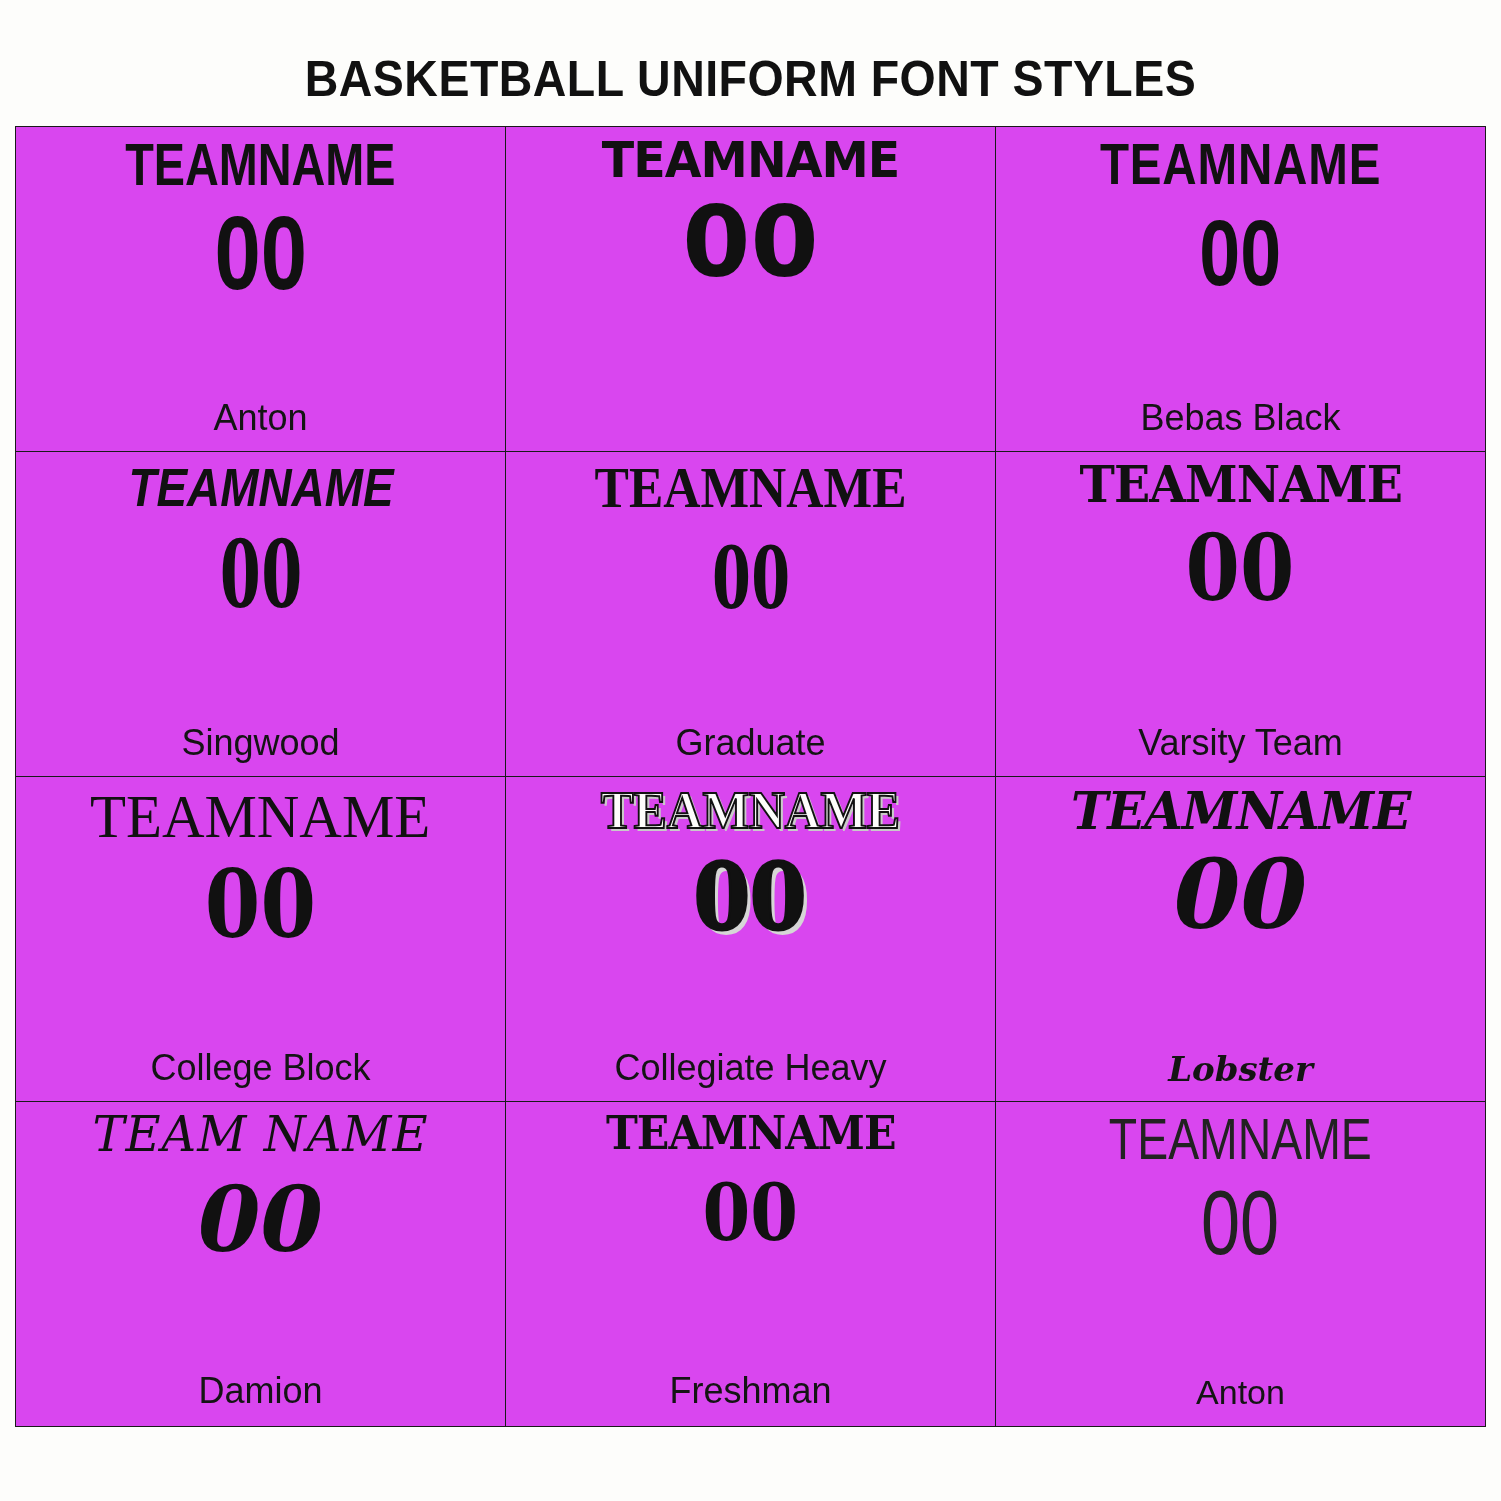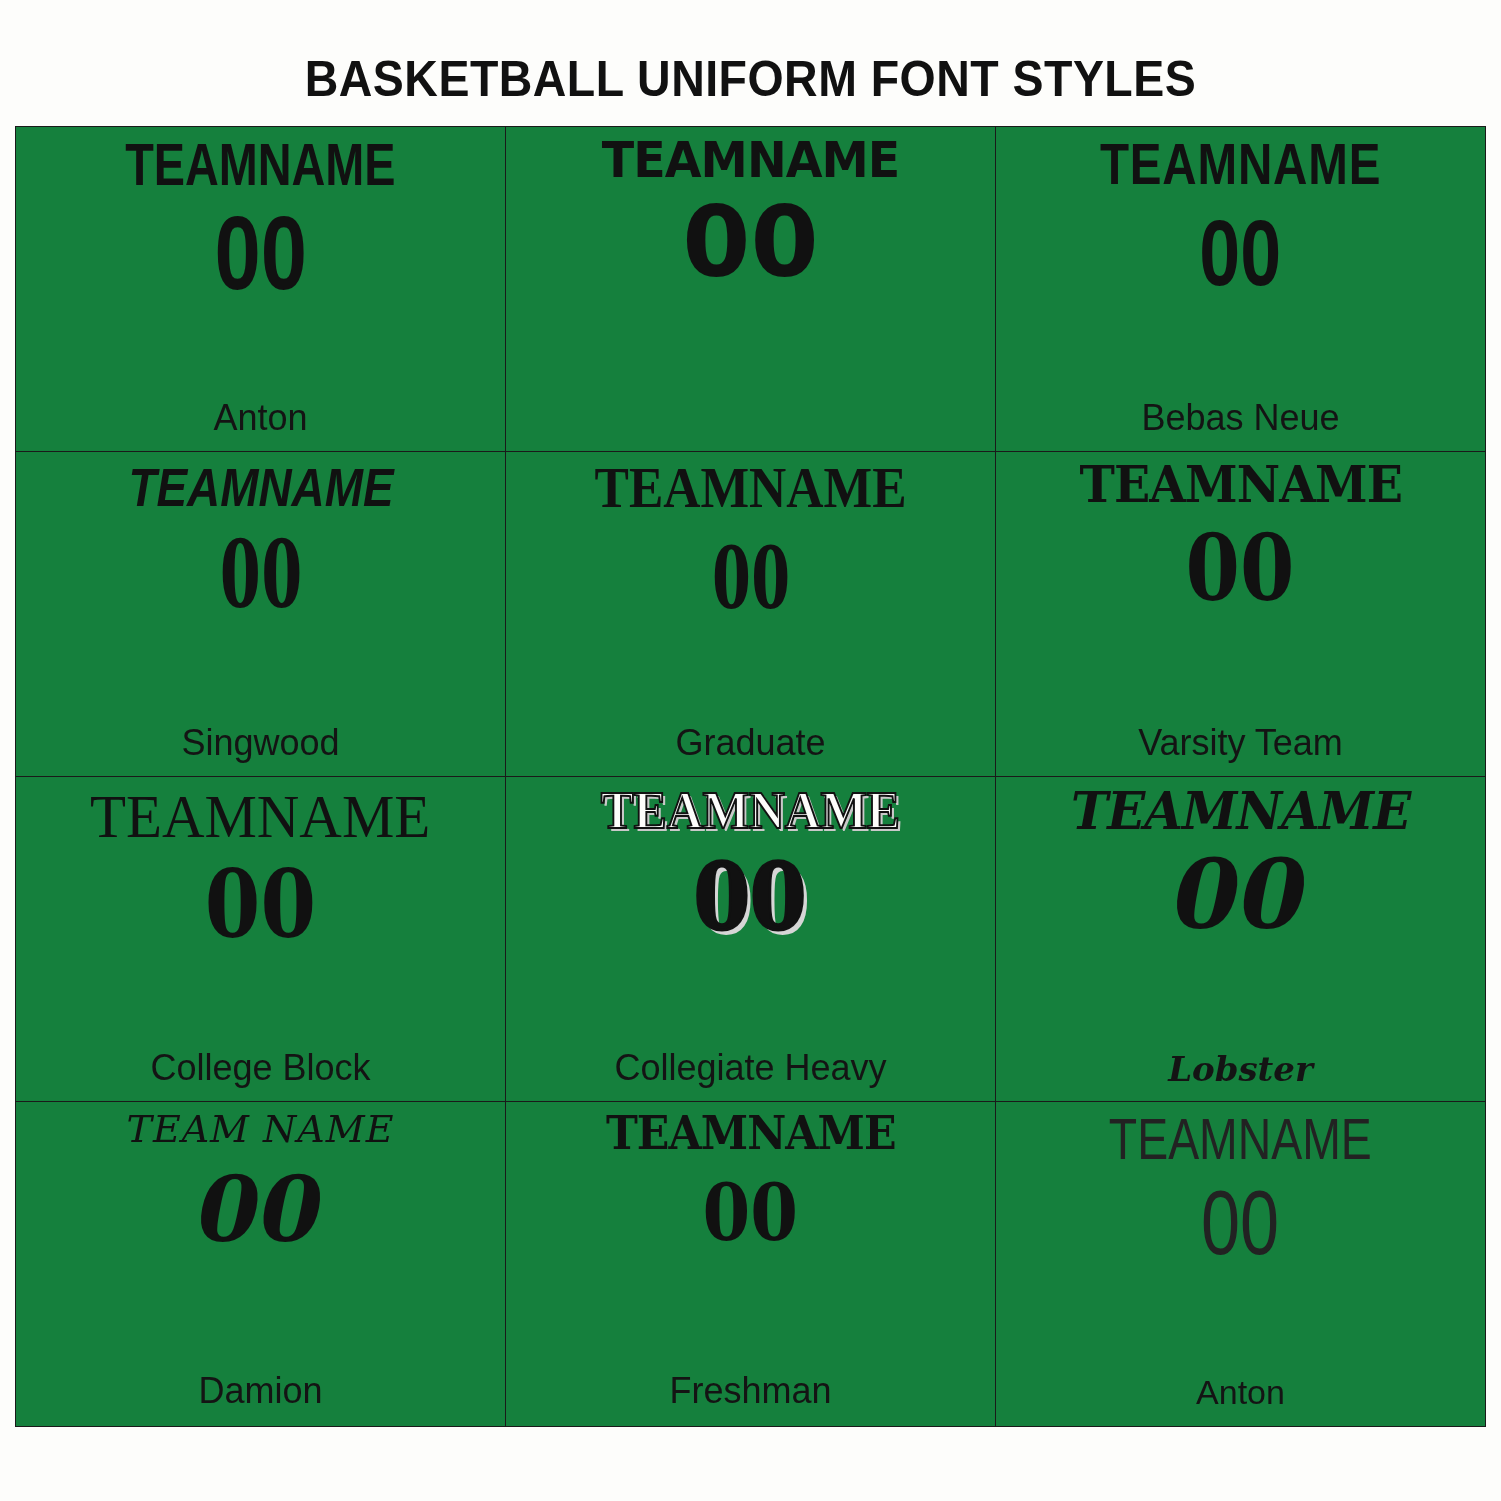--- a/index.html
+++ b/index.html
@@ -42,21 +42,21 @@
   }
   .cell {
     border: 1px solid #1a1a1a;
     box-sizing: border-box;
     margin: -0.5px;
     display: flex;
     flex-direction: column;
     align-items: center;
     justify-content: flex-start;
     overflow: hidden;
-    background: #15803d;
+    background: #d946ef;
     padding-top: 8px;
   }
   .team {
     color: #111;
     line-height: 1.0;
     white-space: nowrap;
   }
   .num {
     color: #111;
     line-height: 1.0;
@@ -114,21 +114,21 @@
     -webkit-text-stroke: 3px #111;
     text-shadow: 0 0 0 #111, 5px 5px 0 #d6d6d6;
   }
 
   
   .s-lobster .team { font-family: "DejaVu Serif", serif; font-style: italic; font-weight: bold; font-size: 52px; transform: scaleX(0.96); letter-spacing: -1px; }
   .s-lobster .num  { font-family: "DejaVu Serif", serif; font-style: italic; font-weight: bold; font-size: 96px; margin-top: 10px; }
   .s-lobster .fname { font-family: "DejaVu Serif", serif; font-style: italic; font-weight: bold; font-size: 34px; }
 
   
-  .s-damion .team { font-family: "DejaVu Serif", serif; font-style: italic; font-weight: normal; font-size: 38px; letter-spacing: 1px; }
+  .s-damion .team { font-family: "DejaVu Serif", serif; font-style: italic; font-weight: normal; font-size: 48px; letter-spacing: 1px; }
   .s-damion .num  { font-family: "DejaVu Serif", serif; font-style: italic; font-weight: bold; font-size: 90px; margin-top: 16px; }
 
   
   .s-freshman .team { font-family: "DejaVu Serif", serif; font-weight: bold; font-size: 46px; transform: scaleX(0.93); letter-spacing: -1px; }
   .s-freshman .num  { font-family: "DejaVu Serif", serif; font-weight: bold; font-size: 78px; transform: scaleX(0.88); margin-top: 18px; }
 
   
   .s-oswald .team { font-family: "Liberation Sans", sans-serif; font-weight: normal; font-size: 58px; transform: scaleX(0.80); letter-spacing: 0px; color: #222; }
   .s-oswald .num  { font-family: "Liberation Sans", sans-serif; font-weight: normal; font-size: 90px; transform: scaleX(0.78); margin-top: 10px; color: #222; }
   .s-oswald .fname { font-size: 34px; }
@@ -151,21 +151,21 @@
     </div>
 
     <div class="cell s-archivo">
       <div class="team">TEAMNAME</div>
       <div class="num">00</div>
     </div>
 
     <div class="cell s-bebas">
       <div class="team">TEAMNAME</div>
       <div class="num">00</div>
-      <div class="fname">Bebas Neue</div>
+      <div class="fname">Bebas Black</div>
     </div>
 
     <div class="cell s-singwood">
       <div class="team">TEAMNAME</div>
       <div class="num">00</div>
       <div class="fname">Singwood</div>
     </div>
 
     <div class="cell s-graduate">
       <div class="team">TEAMNAME</div>

